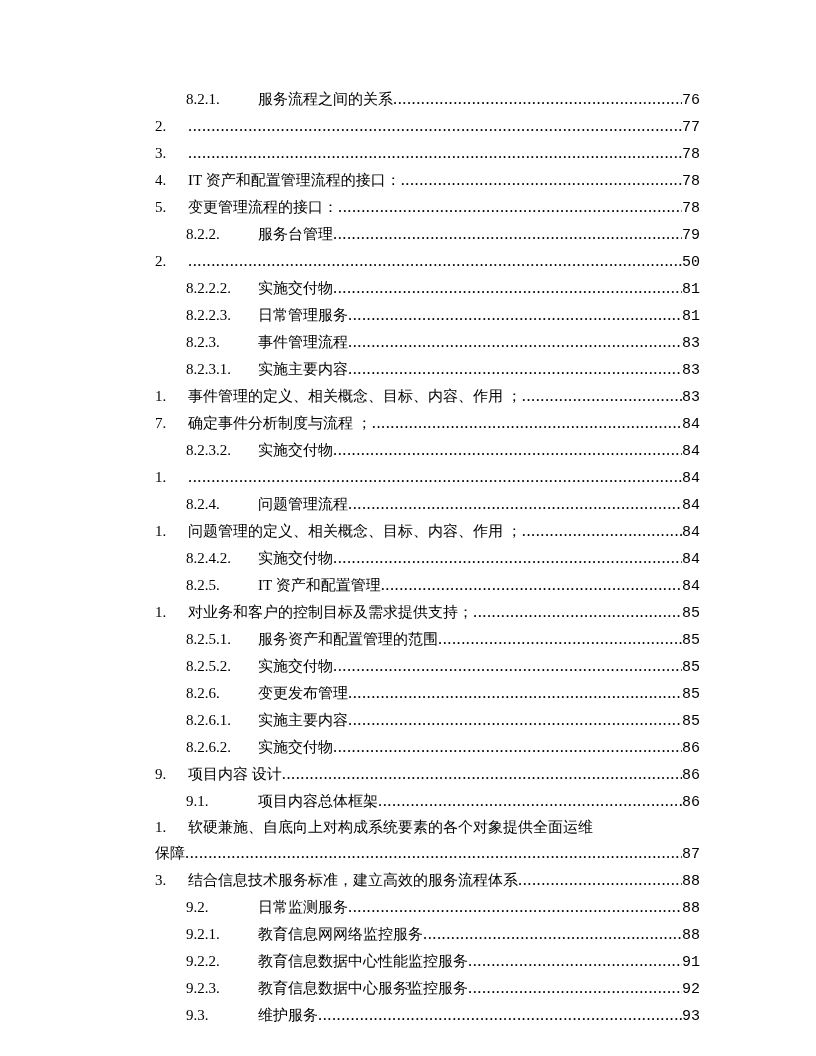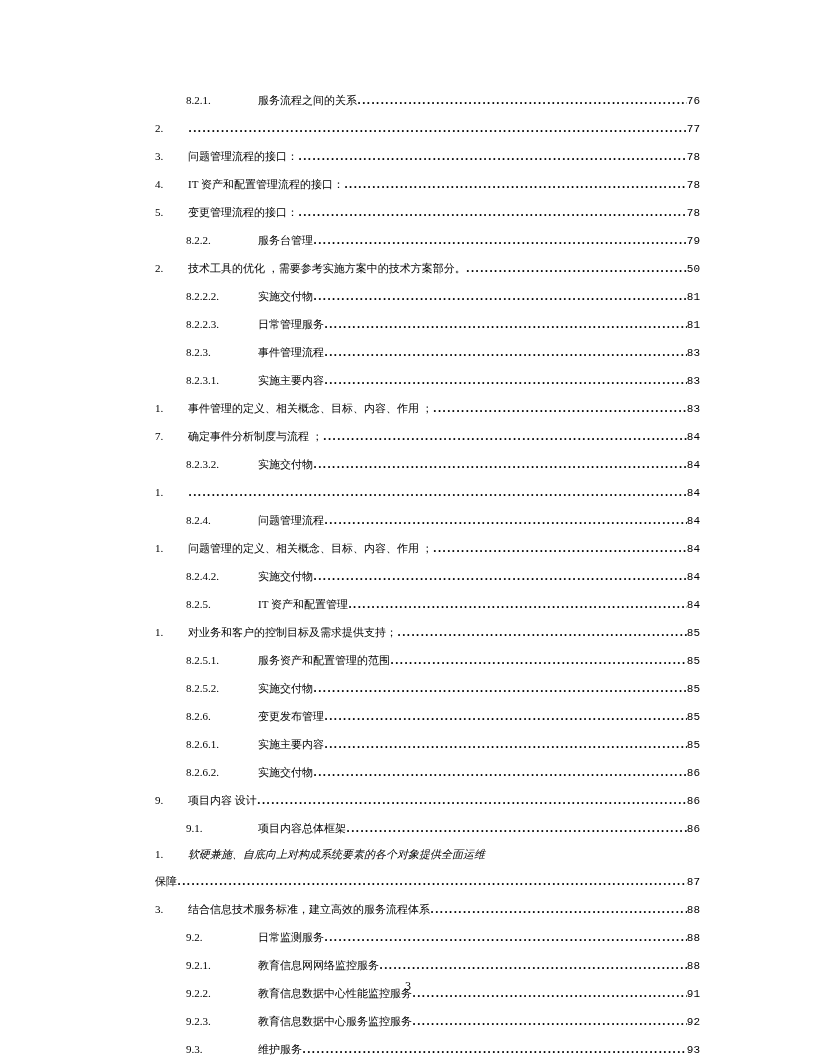--- a/index.html
+++ b/index.html
@@ -22,21 +22,21 @@
     height: 1056px;
   }
   .toc {
     position: absolute;
     left: 155px;
     top: 86px;
     width: 545px;
   }
   .toc-entry {
     display: block;
-    font-size: 11px;
+    font-size: 15px;
     line-height: 25px;
     white-space: nowrap;
     position: relative;
   }
   
   .row {
     display: flex;
     align-items: baseline;
     width: 100%;
   }
@@ -76,21 +76,21 @@
     text-align: right;
     padding-left: 0px;
     font-family: Liberation Mono, monospace;
   }
   
   .wrap-entry .line1 {
     display: flex;
     align-items: baseline;
   }
   .wrap-entry .line1 .num { width: 33px; flex: 0 0 auto; }
-  .wrap-entry .line1 .title { flex: 0 0 auto; white-space: pre; font-style: italic; }
+  .wrap-entry .line1 .title { flex: 0 0 auto; white-space: pre; }
   .wrap-entry .line2 {
     display: flex;
     align-items: baseline;
     width: 100%;
   }
   .wrap-entry .line2 .title { flex: 0 0 auto; white-space: pre; }
   .footer {
     position: absolute;
     left: 0;
     top: 979px;
@@ -118,21 +118,20 @@
       <div class="toc-entry lvl-list">
         <div class="row">
           <span class="num">2.</span>
           <span class="dots"></span>
           <span class="pg">77</span>
         </div>
       </div>
       <div class="toc-entry lvl-list">
         <div class="row">
           <span class="num">3.</span>
-          <span class="title">问题管理流程的接口：</span>
           <span class="dots"></span>
           <span class="pg">78</span>
         </div>
       </div>
       <div class="toc-entry lvl-list">
         <div class="row">
           <span class="num">4.</span>
           <span class="title">IT 资产和配置管理流程的接口：</span>
           <span class="dots"></span>
           <span class="pg">78</span>
@@ -150,21 +149,20 @@
         <div class="row">
           <span class="num">8.2.2.</span>
           <span class="title">服务台管理</span>
           <span class="dots"></span>
           <span class="pg">79</span>
         </div>
       </div>
       <div class="toc-entry lvl-list">
         <div class="row">
           <span class="num">2.</span>
-          <span class="title">技术工具的优化 ，需要参考实施方案中的技术方案部分。</span>
           <span class="dots"></span>
           <span class="pg">50</span>
         </div>
       </div>
       <div class="toc-entry lvl-sec">
         <div class="row">
           <span class="num">8.2.2.2.</span>
           <span class="title">实施交付物</span>
           <span class="dots"></span>
           <span class="pg">81</span>

